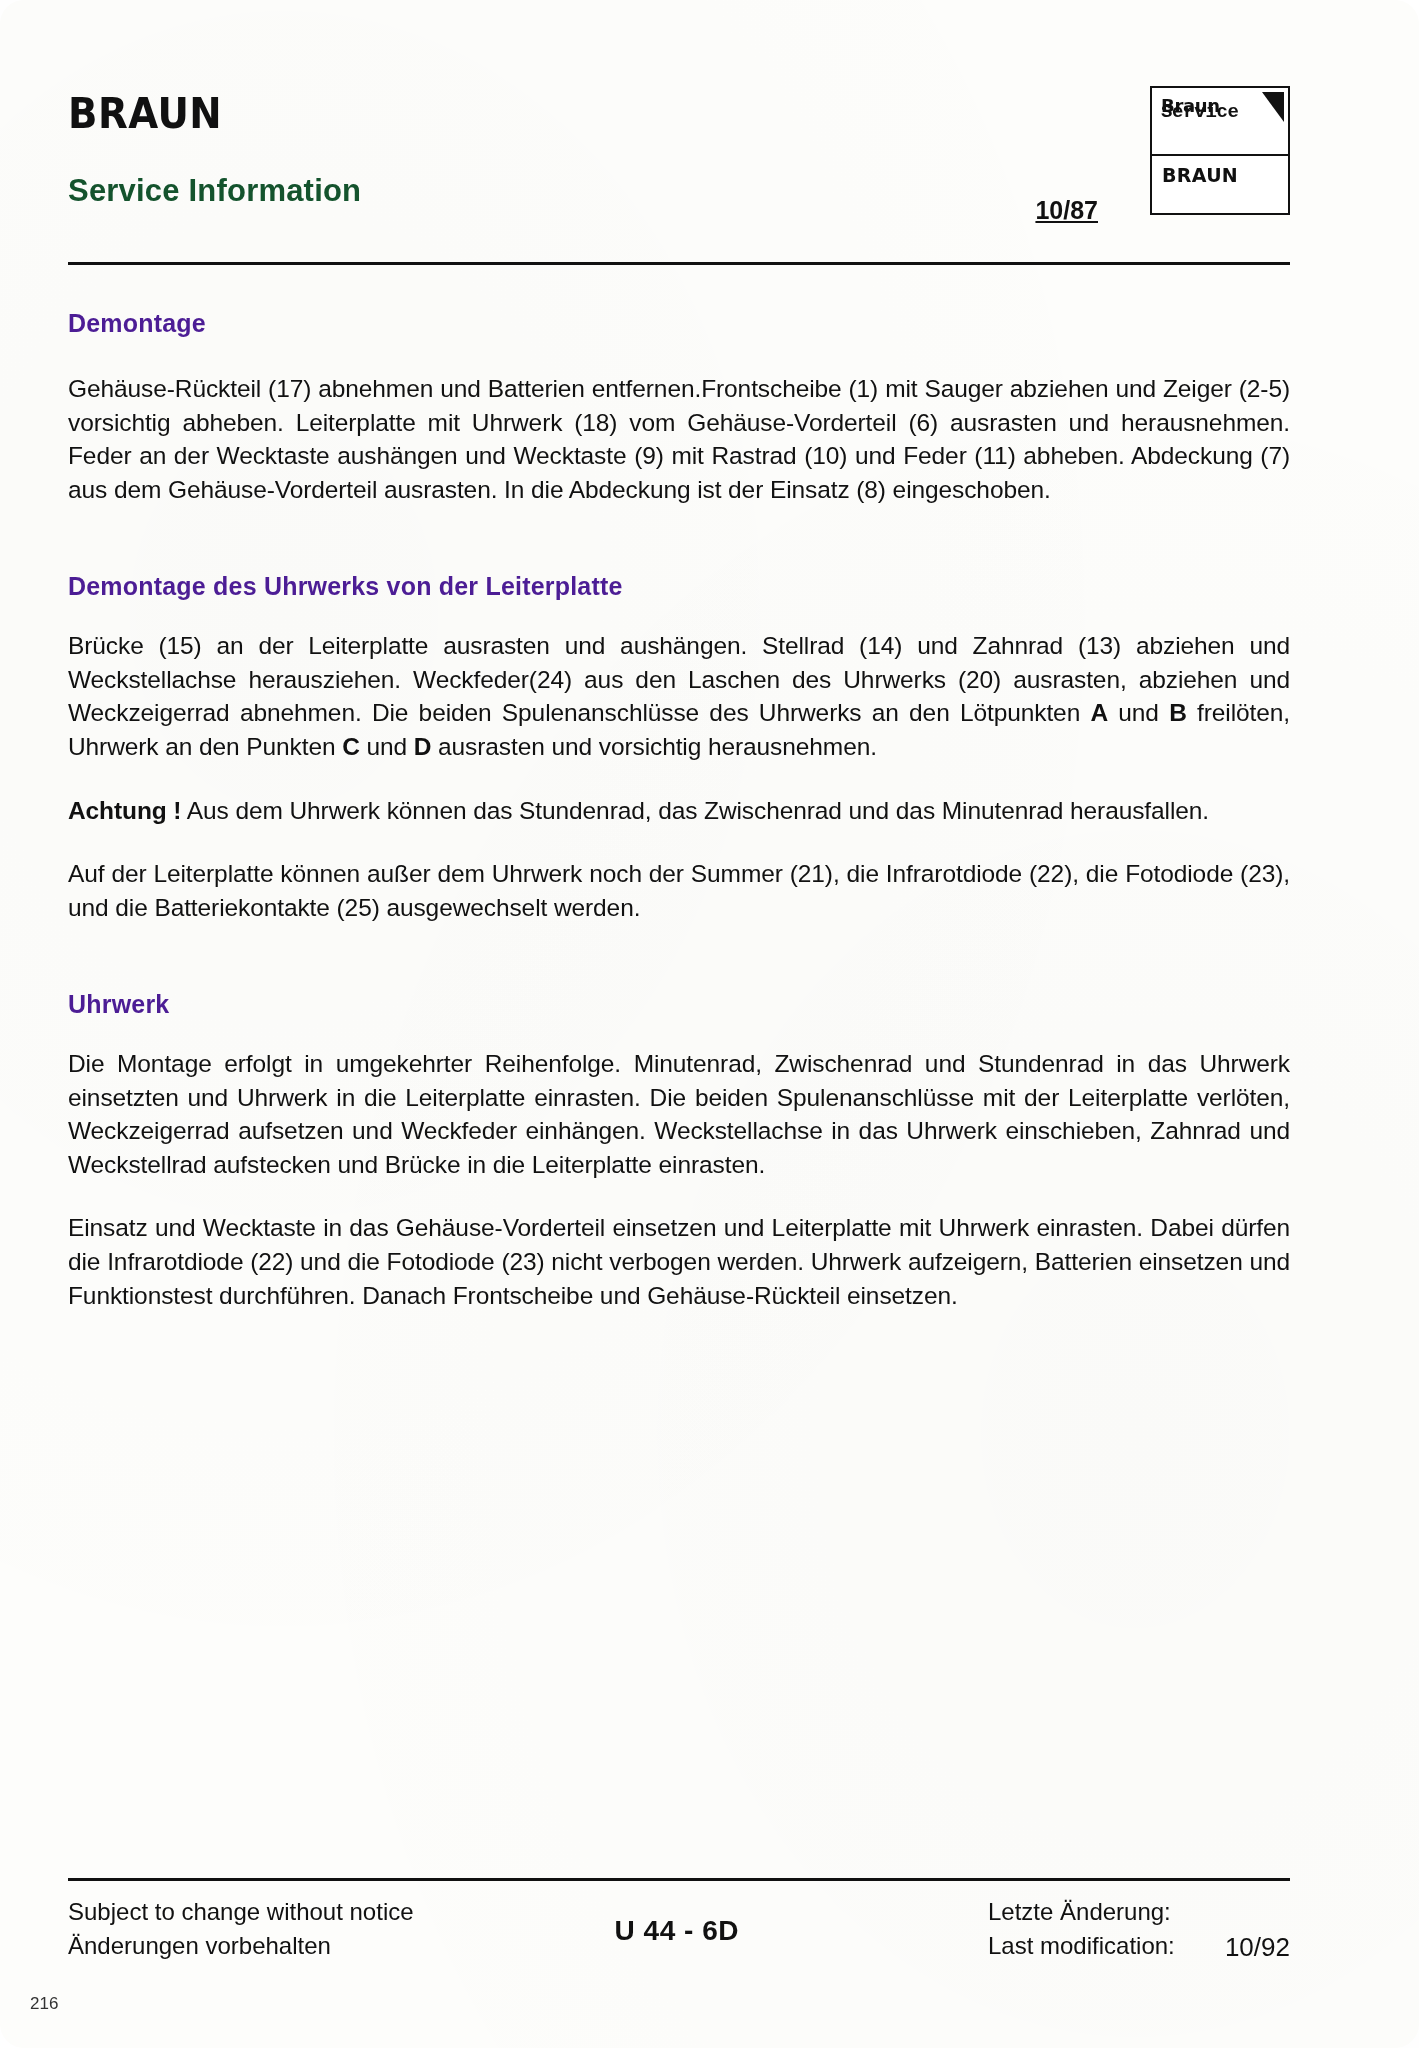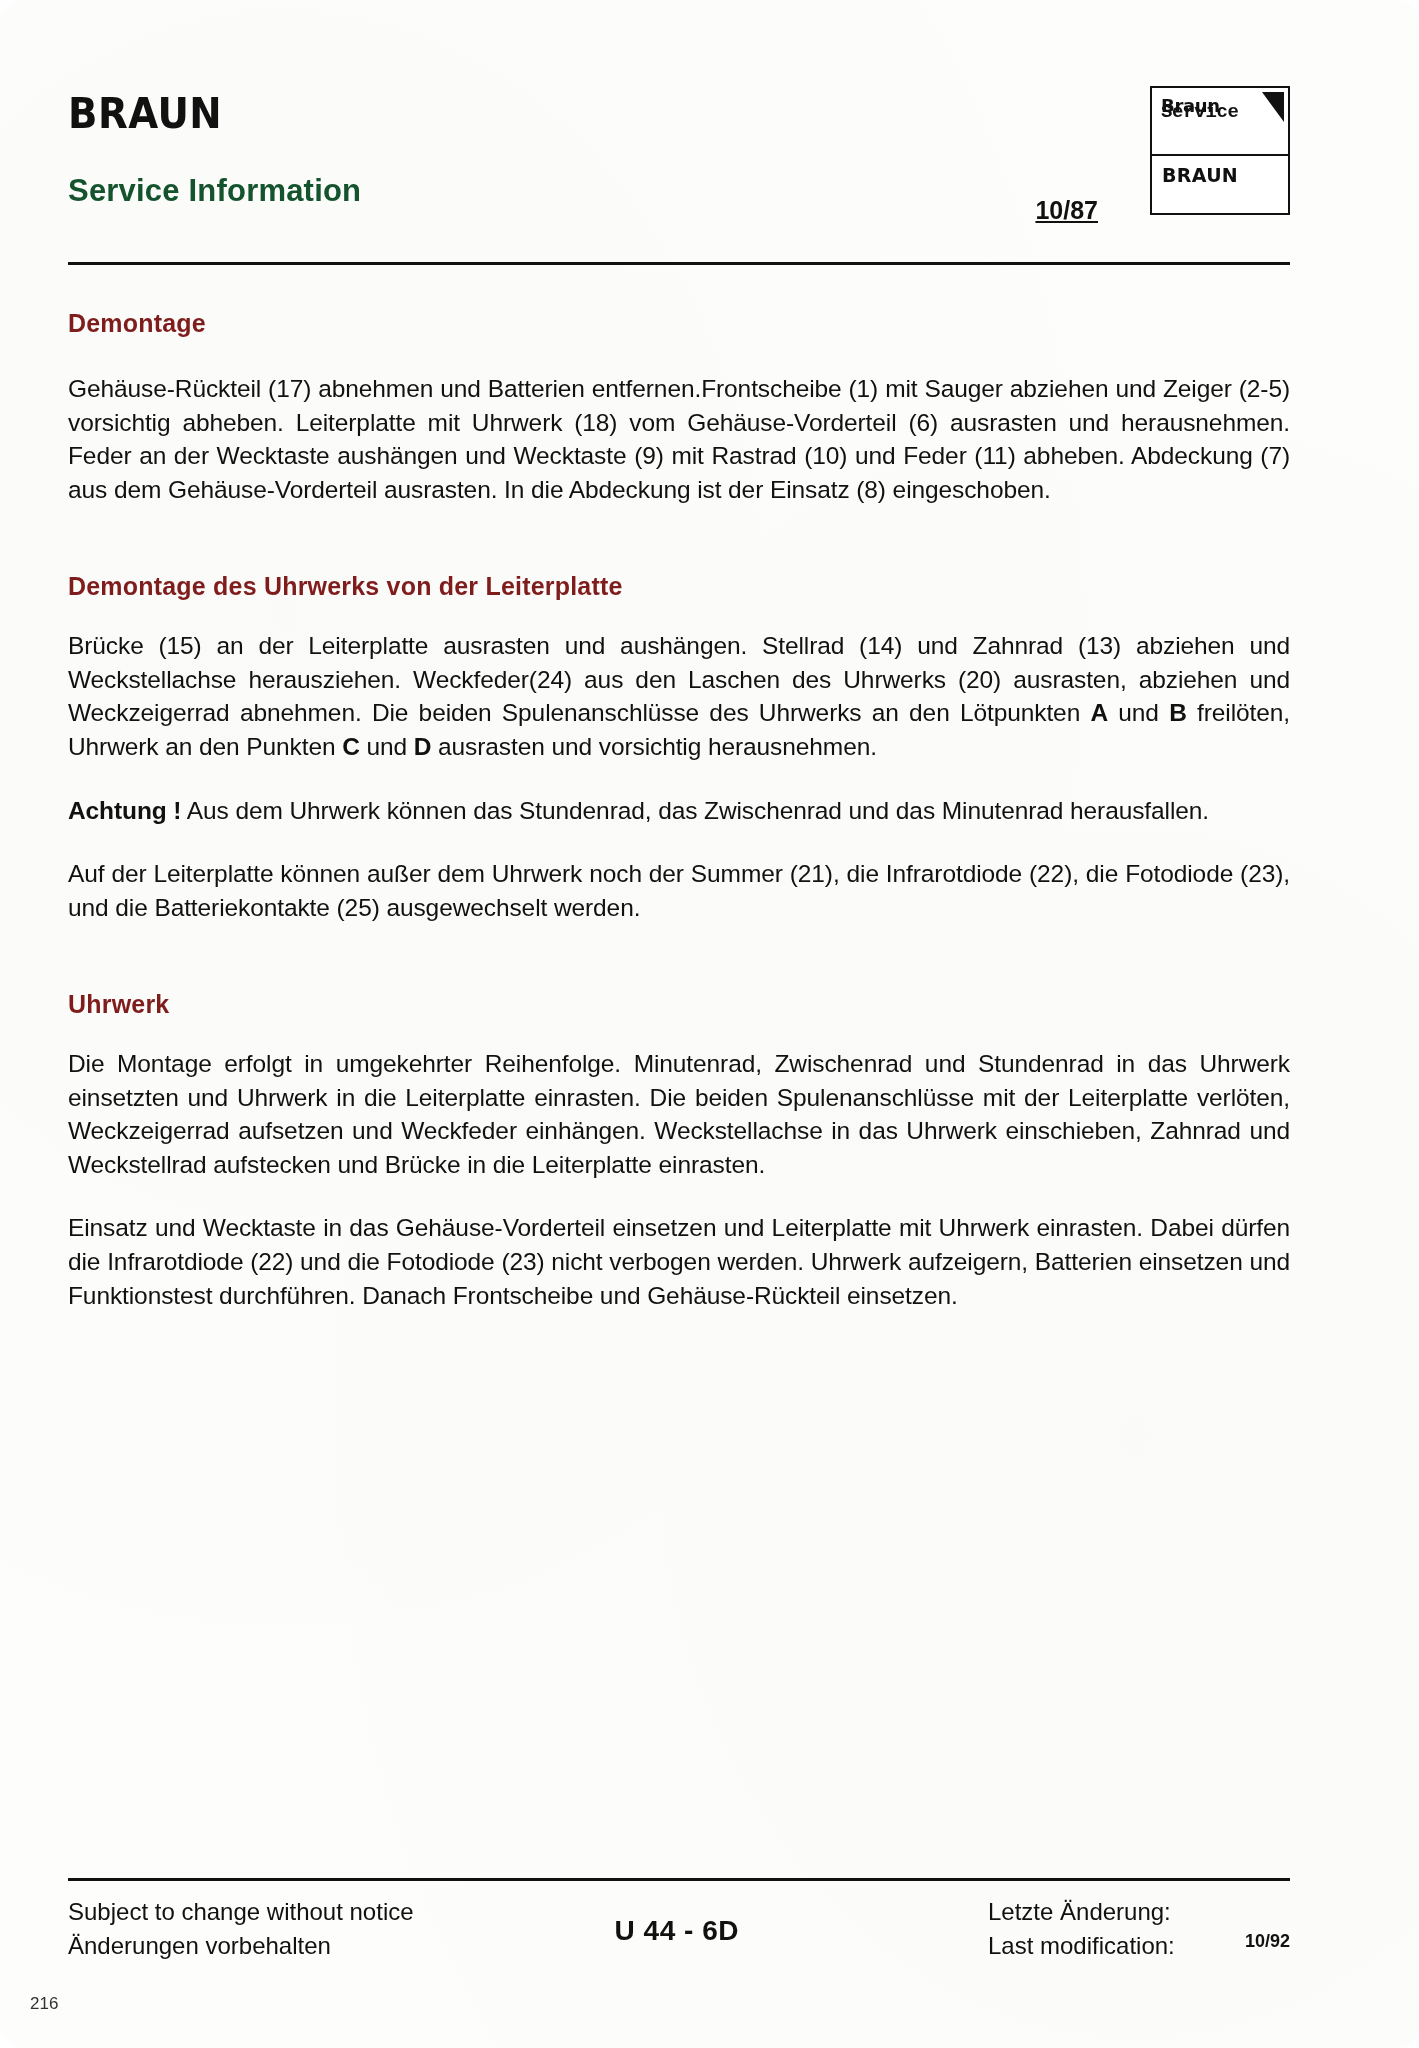--- a/index.html
+++ b/index.html
@@ -134,21 +134,21 @@
     margin-top: 8px;
   }
 
   
   .body-area {
     margin-top: 44px;
   }
   h2.section {
     font-size: 25px;
     font-weight: 700;
-    color: #7f1d1d;
+    color: #4c1d95;
     margin: 0 0 34px 0;
     letter-spacing: 0.2px;
   }
   h2.section.tight {
     margin-bottom: 28px;
   }
   p.para {
     font-size: 24.5px;
     line-height: 1.37;
     margin: 0 0 30px 0;
@@ -193,22 +193,22 @@
     min-width: 350px;
     position: relative;
   }
   .footer-right .line {
     display: flex;
     justify-content: space-between;
     gap: 20px;
     margin-left: 48px;
   }
   .footer-right .modnum {
-    font-weight: 700;
-    font-size: 18px;
+    font-weight: 400;
+    font-size: 26px;
   }
   .page-number {
     position: absolute;
     left: 30px;
     top: 1994px;
     font-size: 17px;
     color: #333;
   }
 </style>
 </head>

